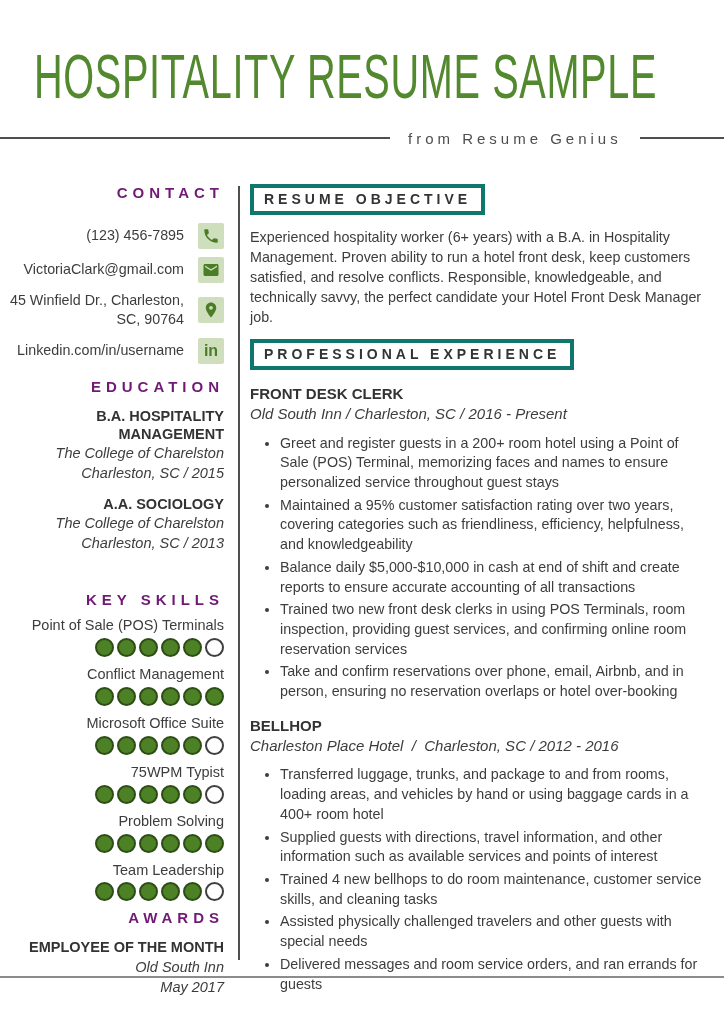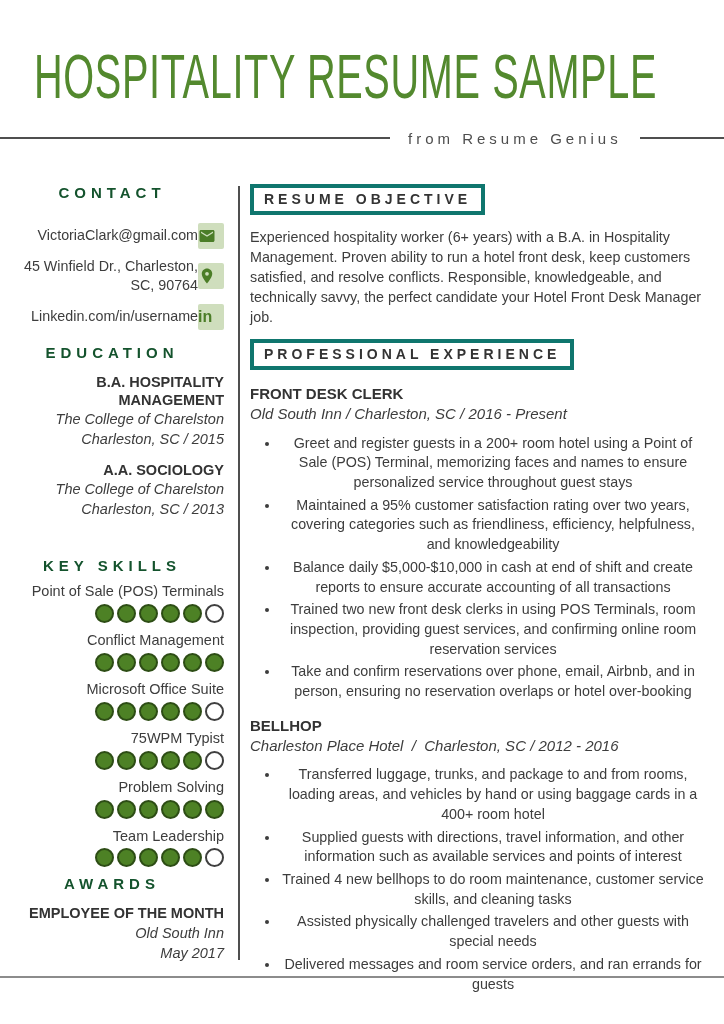--- a/index.html
+++ b/index.html
@@ -25,29 +25,29 @@
   .tagline-text{
     padding:0 18px;font-size:15px;letter-spacing:4px;color:#4d4d4d;white-space:nowrap;
   }
   
   .vdivider{position:absolute;left:238px;top:186px;width:2px;height:774px;background:#4f4f4f;}
   .footer-line{position:absolute;left:0;top:976px;width:724px;height:2px;background:#8c8c8c;}
   .sidebar{position:absolute;top:184px;left:0;width:224px;text-align:right;}
   .main{position:absolute;top:184px;left:250px;width:456px;}
   
   .side-heading{
-    margin:0;font-size:15px;font-weight:bold;letter-spacing:5px;color:#14532d;text-align:center;
+    margin:0;font-size:15px;font-weight:bold;letter-spacing:5px;color:#701a75;
   }
   .contact-list{margin-top:22px;}
   .contact-row{display:flex;justify-content:flex-end;align-items:center;margin-bottom:8px;}
   .contact-text{font-size:14.3px;line-height:1.35;color:#3d3d3d;}
   .contact-text .blk{display:block;}
   .icon-box{
     width:26px;height:26px;background:#cfdebd;border-radius:2px;
-    display:flex;align-items:center;justify-content:flex-start;flex:none;
+    display:flex;align-items:center;justify-content:center;flex:none;margin-left:14px;
   }
   .icon-box svg{width:18px;height:18px;fill:#4b7d27;}
   .li-glyph{font-size:16px;font-weight:bold;color:#4b7d27;line-height:1;}
   .heading-edu{margin-top:14px;}
   .edu-entry{margin-top:12px;}
   .edu-degree{font-size:14.5px;font-weight:bold;line-height:1.3;color:#333;}
   .edu-school,.edu-detail{font-size:14.5px;font-style:italic;line-height:1.35;color:#3d3d3d;}
   .heading-skills{margin-top:38px;display:block;}
   .skill-item{margin-top:8px;}
   .skill-label{font-size:14.5px;color:#3d3d3d;line-height:1.3;margin-bottom:3px;}
@@ -60,21 +60,21 @@
   .award-org,.award-date{font-size:14.5px;font-style:italic;line-height:1.35;color:#3d3d3d;}
   
   .boxed-heading{
     display:inline-block;border:4px solid #0f766e;padding:3px 10px 4px;
     font-size:14px;font-weight:bold;letter-spacing:4px;color:#333;
   }
   .objective-text{margin:12px 0 0;font-size:14.3px;line-height:1.4;color:#3d3d3d;}
   .exp-heading-wrap{margin-top:12px;}
   .job-title{margin-top:14px;font-size:15px;font-weight:bold;color:#333;line-height:1.35;}
   .job-meta{font-size:15px;font-style:italic;color:#3d3d3d;line-height:1.35;white-space:pre-wrap;}
-  ul.bullets{margin:9px 0 2px;padding-left:30px;list-style:disc;text-align:center;}
+  ul.bullets{margin:9px 0 2px;padding-left:30px;list-style:disc;}
   ul.bullets li{font-size:14.3px;line-height:1.38;color:#3d3d3d;margin-bottom:3px;}
 </style>
 </head>
 <body>
 
 <div class="page">
 
   <h1 class="title"><span class="condense">HOSPITALITY RESUME SAMPLE</span></h1>
 
   <div class="tagline-row">
@@ -84,20 +84,28 @@
   </div>
 
   <div class="vdivider"></div>
   <div class="footer-line"></div>
 
   <aside class="sidebar">
 
     <h2 class="side-heading">CONTACT</h2>
 
     <div class="contact-list">
+      <div class="contact-row">
+        <span class="contact-text">(123) 456-7895</span>
+        <span class="icon-box">
+          <svg viewBox="0 0 24 24">
+              <path d="M6.62 10.79c1.44 2.83 3.76 5.14 6.59 6.59l2.2-2.21a.96.96 0 0 1 1.02-.24c1.12.37 2.33.57 3.57.57a1 1 0 0 1 1 1V20a1 1 0 0 1-1 1C10.61 21 3 13.39 3 4a1 1 0 0 1 1-1h3.5a1 1 0 0 1 1 1c0 1.25.2 2.45.57 3.57.11.35.03.74-.25 1.02l-2.2 2.2z"></path>
+            </svg>
+        </span>
+      </div>
       <div class="contact-row">
         <span class="contact-text">VictoriaClark@gmail.com</span>
         <span class="icon-box">
           <svg viewBox="0 0 24 24">
               <path d="M20 4H4c-1.1 0-2 .9-2 2v12c0 1.1.9 2 2 2h16c1.1 0 2-.9 2-2V6c0-1.1-.9-2-2-2zm0 4-8 5-8-5V6l8 5 8-5v2z"></path>
             </svg>
         </span>
       </div>
       <div class="contact-row">
         <span class="contact-text">

